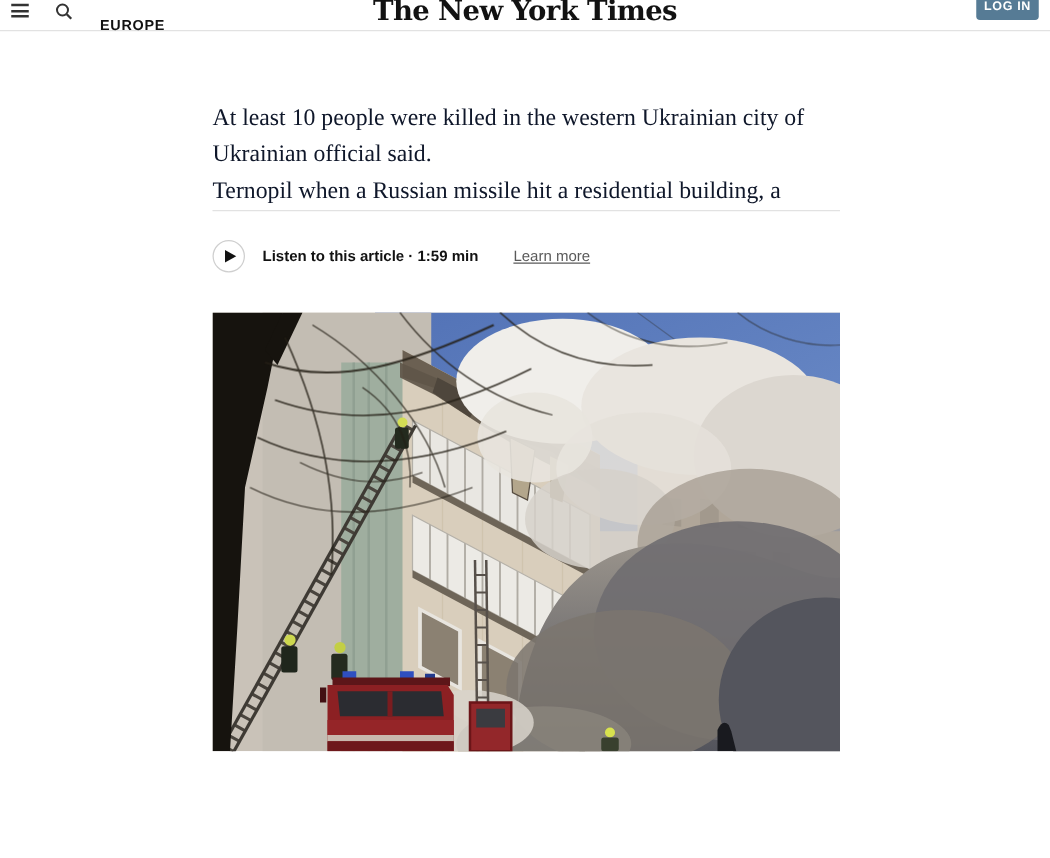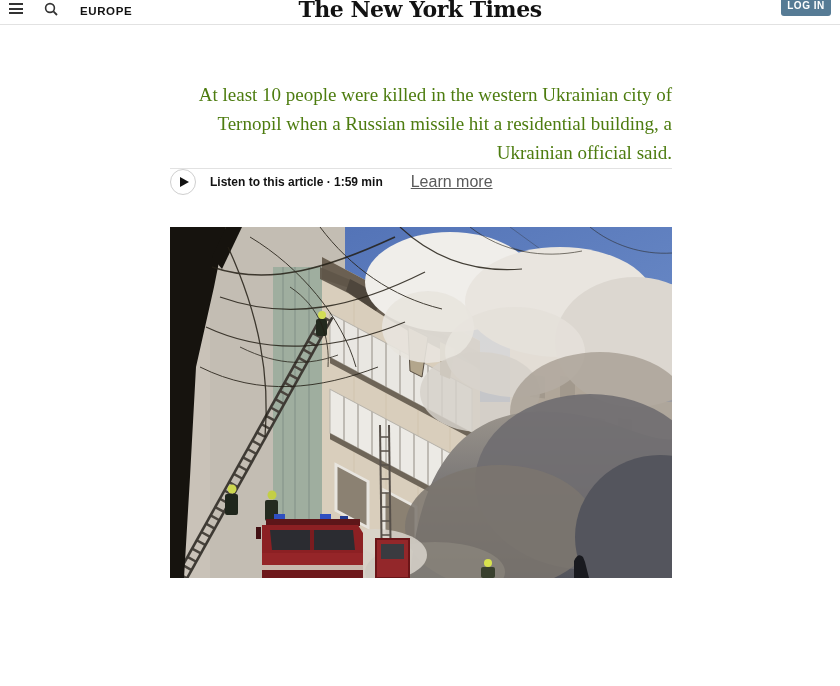--- a/index.html
+++ b/index.html
@@ -6,21 +6,21 @@
   body{
     width:840px;height:686px;overflow:hidden;background:#ffffff;
     font-family:"Liberation Sans", sans-serif;position:relative;
   }
   
   .topnav{position:relative;height:24px;border-bottom:1px solid #e2e2e2;background:#fff;}
   .hamburger{position:absolute;left:9px;top:3px;width:14px;height:12px;cursor:pointer;}
   .hamburger .bar{height:2px;background:#333;margin-bottom:2.5px;}
   .search-btn{position:absolute;left:44px;top:2px;width:14px;height:14px;cursor:pointer;}
   .section-label{
-    position:absolute;left:80px;top:5px;font-size:11.5px;font-weight:700;
+    position:absolute;left:80px;top:15px;font-size:11.5px;font-weight:700;
     letter-spacing:.6px;color:#121212;cursor:pointer;
   }
   .masthead{
     position:absolute;left:0;right:0;top:-4px;text-align:center;
     font-family:"DejaVu Serif", serif;font-weight:700;font-size:22px;
     color:#121212;letter-spacing:-0.5px;cursor:pointer;white-space:nowrap;
   }
   .login-btn{
     position:absolute;right:9px;top:-6px;width:50px;height:22px;
     background:#567b95;color:#fff;border:none;border-radius:3px;
@@ -29,34 +29,34 @@
     padding:0 0 5px 0;cursor:pointer;font-family:"Liberation Sans", sans-serif;
   }
   
   .article{width:502px;margin-left:170px;}
   .headline{
     margin-top:55px;font-family:"Liberation Serif", serif;font-style:italic;
     font-weight:700;font-size:31px;line-height:1.26;color:#121212;
   }
   .summary{
     margin-top:7px;font-family:"Liberation Serif", serif;font-size:19px;
-    line-height:29px;color:#4d7c0f;text-align:right;
+    line-height:29px;color:#0f172a;
   }
   .rule{margin-top:1px;border-top:1px solid #e2e2e2;height:0;}
-  .listen-row{display:flex;align-items:center;height:26px;}
+  .listen-row{margin-top:23px;display:flex;align-items:center;height:26px;}
   .play-btn{
     width:24px;height:24px;border-radius:50%;border:1px solid #cfcfcf;background:#fff;
     display:flex;align-items:center;justify-content:center;cursor:pointer;flex:0 0 auto;
   }
   .play-tri{
     width:0;height:0;border-top:5px solid transparent;border-bottom:5px solid transparent;
     border-left:9px solid #121212;margin-left:2px;
   }
   .listen-text{margin-left:14px;font-size:12px;font-weight:700;color:#121212;}
-  .learn-more{margin-left:8px;font-size:16px;color:#5a5a5a;text-decoration:underline;cursor:pointer;padding-left:20px;}
+  .learn-more{margin-left:8px;font-size:12px;color:#5a5a5a;text-decoration:underline;cursor:pointer;padding-left:20px;}
   
   .photo{margin-top:32px;width:502px;height:351px;line-height:0;}
   .photo svg{display:block;}
 </style>
 </head>
 <body>
 
 <div class="topnav">
   <div class="hamburger">
     <div class="bar"></div>
@@ -72,22 +72,22 @@
   <div class="section-label">EUROPE</div>
   <div class="masthead">The New York Times</div>
   <button class="login-btn">LOG IN</button>
 </div>
 
 <div class="article">
   <h1 class="headline" style="margin-bottom:0;">
   </h1>
   <div class="summary">
     <div>At least 10 people were killed in the western Ukrainian city of</div>
+    <div>Ukrainian official said.</div>
     <div>Ternopil when a Russian missile hit a residential building, a</div>
-    <div>Ukrainian official said.</div>
   </div>
   <div class="rule"></div>
 
   <div class="listen-row">
     <div class="play-btn">
       <div class="play-tri"></div>
     </div>
     <span class="listen-text">Listen to this article · 1:59 min</span>
     <span class="learn-more">Learn more</span>
   </div>

